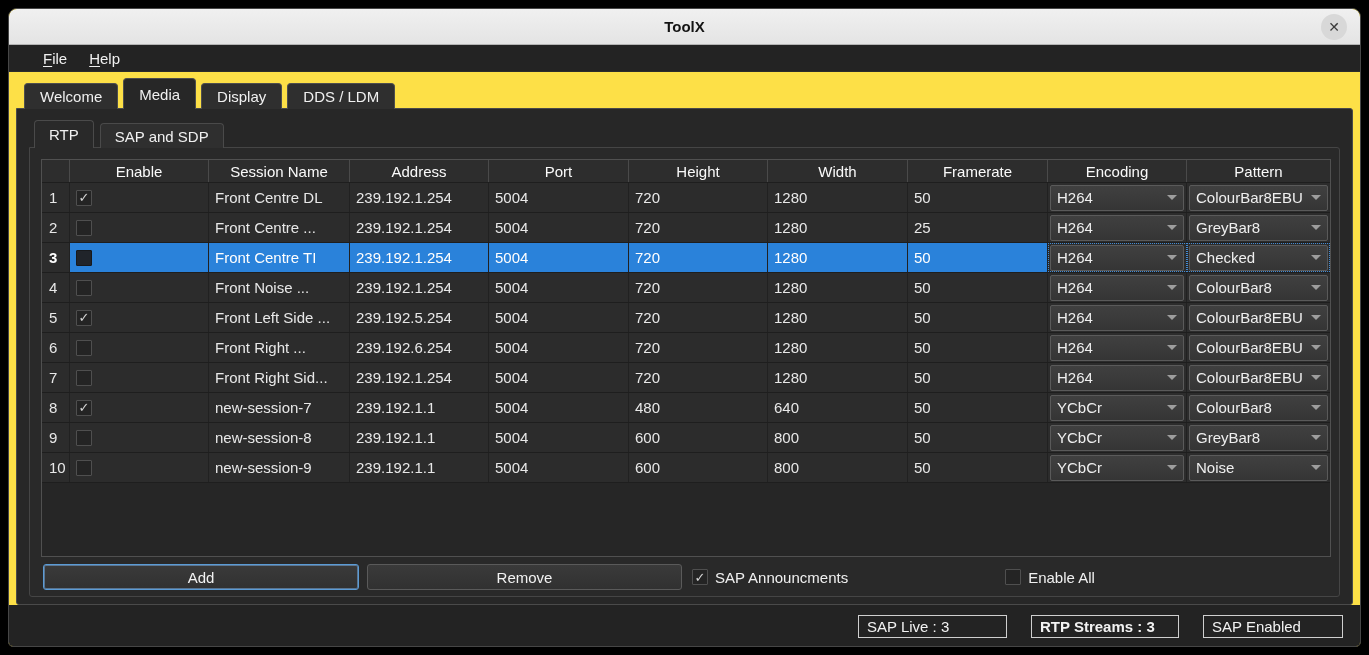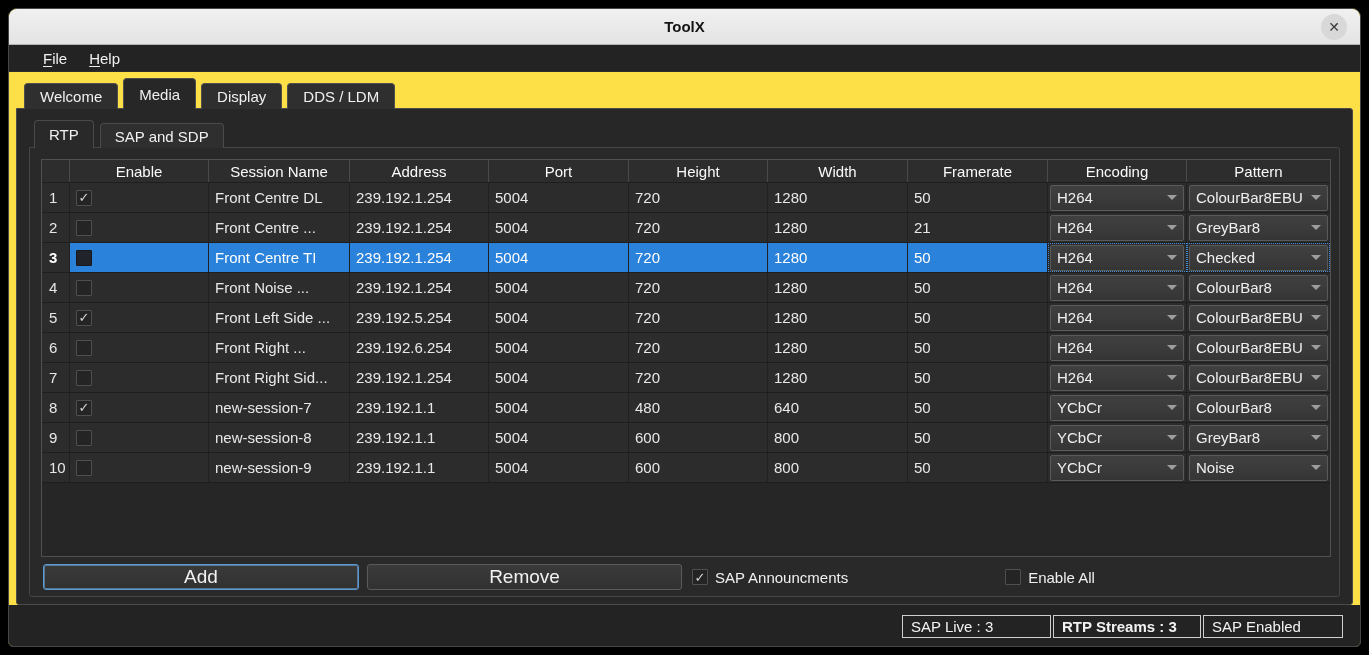--- a/index.html
+++ b/index.html
@@ -81,32 +81,32 @@
   .combo { width:100%; height:26px; background:linear-gradient(#404040,#353535);
     border:1px solid #5a5a5a; border-radius:2px; display:flex; align-items:center;
     padding:0 6px; color:#efefef; position:relative; }
   .combo-text { flex:1; overflow:hidden; white-space:nowrap; }
   .combo-arrow { width:0; height:0; border-left:5px solid transparent; border-right:5px solid transparent;
     border-top:5px solid #9d9d9d; margin-left:4px; flex:0 0 auto; }
 
   
   .controls { display:flex; align-items:center; margin-top:7px; height:26px; }
   .btn { height:26px; background:linear-gradient(#3a3a3a,#313131); border:1px solid #5a5a5a;
-    border-radius:3px; color:#f2f2f2; font-size:19px; display:flex; align-items:center;
+    border-radius:3px; color:#f2f2f2; font-size:15px; display:flex; align-items:center;
     justify-content:center; font-family:inherit; }
   .btn.add { width:316px; margin-left:2px; border:1px solid #5b9bd5; box-shadow:inset 0 0 0 1px rgba(120,170,220,.55); }
   .btn.remove { width:315px; margin-left:8px; }
   .chk-group { display:flex; align-items:center; gap:7px; }
   .chk-group.sap { margin-left:10px; }
   .chk-group.enable-all { margin-left:157px;align-items:center; }
   .chk-label { color:#f0f0f0; }
 
   
   .statusbar { flex:0 0 48px; display:flex; align-items:center; justify-content:flex-end;
-    gap:2px; padding:0 17px 6px 0; background:#232323; }
+    gap:24px; padding:0 17px 6px 0; background:#232323; }
   .status-box { height:23px; border:1px solid #cfcfcf; display:flex; align-items:center;
     padding:0 8px; color:#f2f2f2; }
   .status-box.w1 { width:149px; } .status-box.w2 { width:148px;font-weight:bold; } .status-box.w3 { width:140px; }
 </style>
 </head>
 <body>
 
 <div class="screen">
   <div class="window">
 
@@ -180,21 +180,21 @@
                 <div class="trow drow">
     <div class="cell row-num">2</div>
     <div class="cell">
       <span class="checkbox"></span>
     </div>
     <div class="cell">Front Centre ...</div>
     <div class="cell">239.192.1.254</div>
     <div class="cell">5004</div>
     <div class="cell">720</div>
     <div class="cell">1280</div>
-    <div class="cell">21</div>
+    <div class="cell">25</div>
     <div class="cell combo-cell">
       <div class="combo">
         <span class="combo-text">H264</span>
         <span class="combo-arrow"></span>
       </div>
     </div>
     <div class="cell combo-cell">
       <div class="combo">
         <span class="combo-text">GreyBar8</span>
         <span class="combo-arrow"></span>

